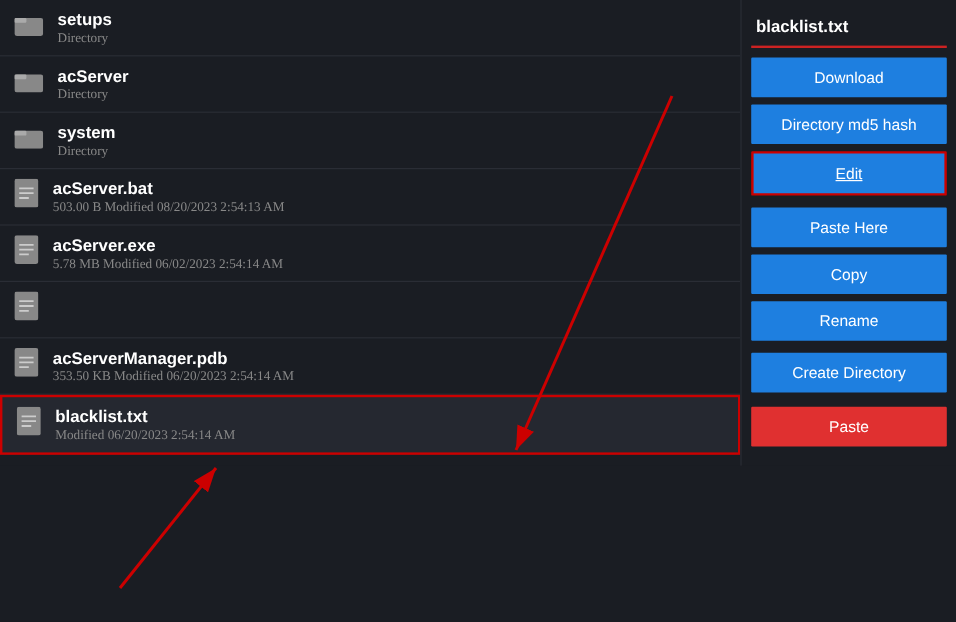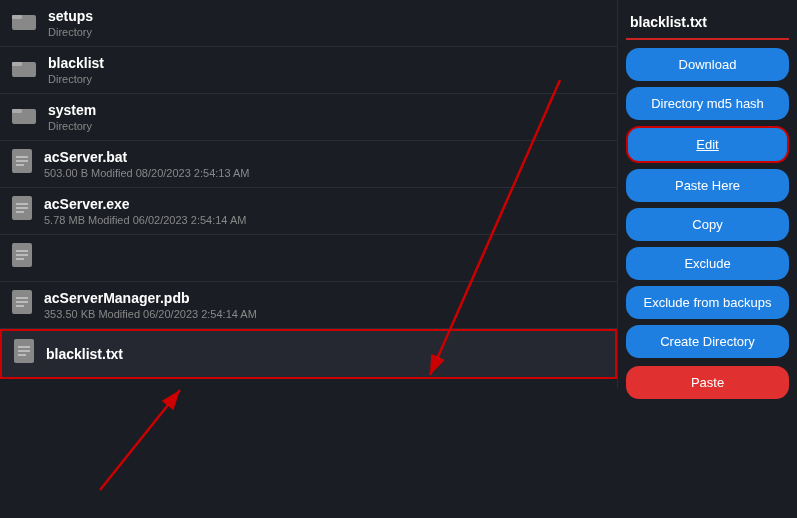--- a/index.html
+++ b/index.html
@@ -46,20 +46,21 @@
     }
     .file-name {
       font-size: 14px;
       font-weight: bold;
       color: #ffffff;
     }
     .file-meta {
       font-size: 11px;
       color: #888888;
       margin-top: 2px;
+      font-family: Liberation Serif, serif;
     }
 
     
     .action-panel {
       width: 180px;
       background-color: #1a1d23;
       border-left: 1px solid #2a2d35;
       padding: 10px 8px;
       display: flex;
       flex-direction: column;
@@ -76,21 +77,21 @@
     }
 
     .action-btn {
       display: block;
       width: 100%;
       padding: 9px 8px;
       margin-bottom: 6px;
       background-color: #1e7fe0;
       color: #ffffff;
       border: none;
-      border-radius: 13px;
+      border-radius: 1px;
       font-size: 13px;
       cursor: pointer;
       text-align: center;
     }
     .action-btn.edit-btn {
       background-color: #1e7fe0;
       border: 2px solid #cc0000;
       text-decoration: underline;
     }
     .action-btn.trash-btn {
@@ -124,21 +125,21 @@
           <div class="file-name">setups</div>
           <div class="file-meta">Directory</div>
         </div>
       </div>
       <div class="file-item">
         <div class="file-icon"><svg width="24" height="20" viewBox="0 0 24 20">
             <rect x="0" y="5" width="24" height="15" rx="2" fill="#888"></rect>
             <rect x="0" y="5" width="10" height="4" rx="1" fill="#aaa"></rect>
           </svg></div>
         <div class="file-info">
-          <div class="file-name">blacklist</div>
+          <div class="file-name">acServer</div>
           <div class="file-meta">Directory</div>
         </div>
       </div>
       <div class="file-item">
         <div class="file-icon"><svg width="24" height="20" viewBox="0 0 24 20">
             <rect x="0" y="5" width="24" height="15" rx="2" fill="#888"></rect>
             <rect x="0" y="5" width="10" height="4" rx="1" fill="#aaa"></rect>
           </svg></div>
         <div class="file-info">
           <div class="file-name">system</div>
@@ -191,37 +192,37 @@
       </div>
       <div class="file-item selected">
         <div class="file-icon"><svg width="20" height="24" viewBox="0 0 20 24">
             <rect x="0" y="0" width="20" height="24" rx="2" fill="#888"></rect>
             <line x1="4" y1="8" x2="16" y2="8" stroke="#ccc" stroke-width="1.5"></line>
             <line x1="4" y1="12" x2="16" y2="12" stroke="#ccc" stroke-width="1.5"></line>
             <line x1="4" y1="16" x2="12" y2="16" stroke="#ccc" stroke-width="1.5"></line>
           </svg></div>
         <div class="file-info">
           <div class="file-name">blacklist.txt</div>
+          <div class="file-meta">Modified 06/20/2023 2:54:14 AM</div>
         </div>
       </div>
     </div>
 
   <div class="action-panel">
     <div class="selected-filename">blacklist.txt</div>
 
     <button class="action-btn">Download</button>
     <button class="action-btn">Directory md5 hash</button>
     <button class="action-btn edit-btn">Edit</button>
 
     <div style="height:6px;"></div>
 
     <button class="action-btn">Paste Here</button>
     <button class="action-btn">Copy</button>
-    <button class="action-btn">Exclude</button>
-    <button class="action-btn">Exclude from backups</button>
+    <button class="action-btn">Rename</button>
 
     <div style="height:6px;"></div>
 
     <button class="action-btn">Create Directory</button>
 
     <div style="height:6px;"></div>
 
     <button class="action-btn trash-btn">Paste</button>
   </div>
 

